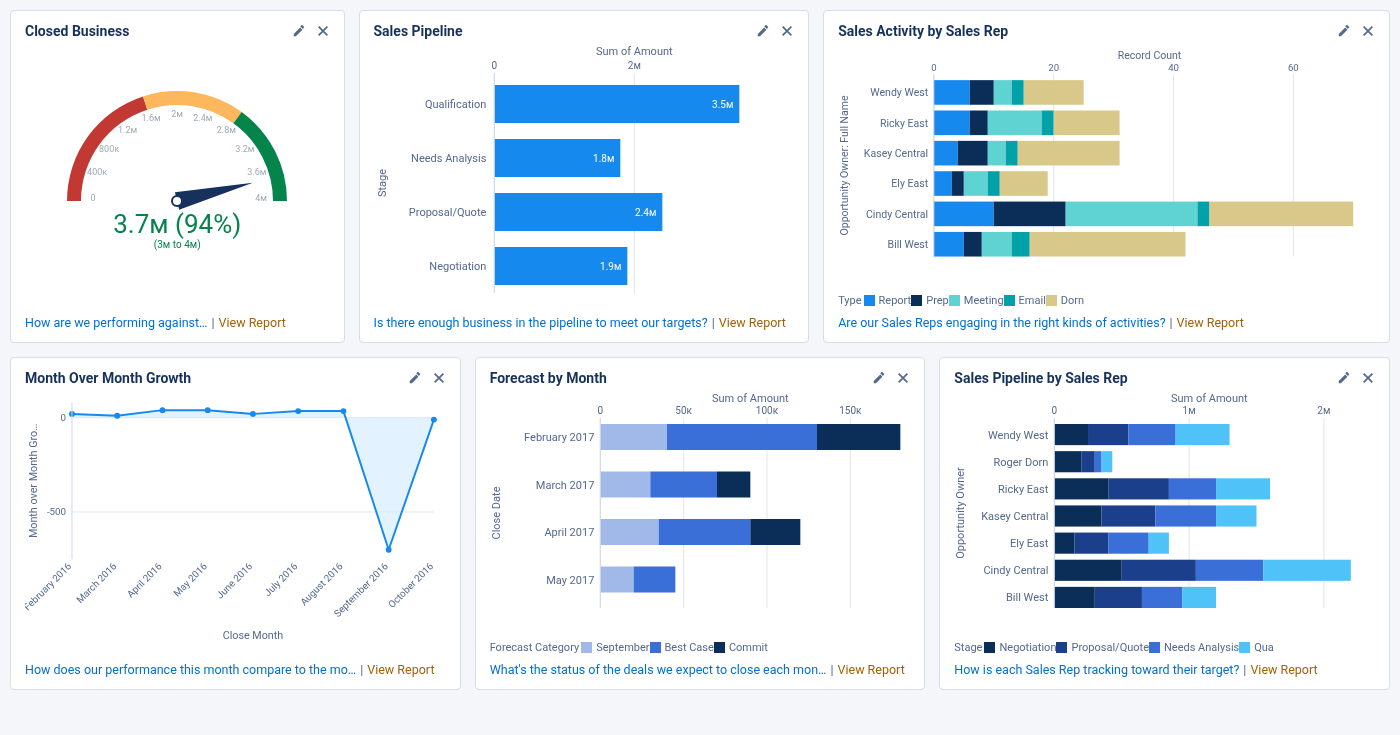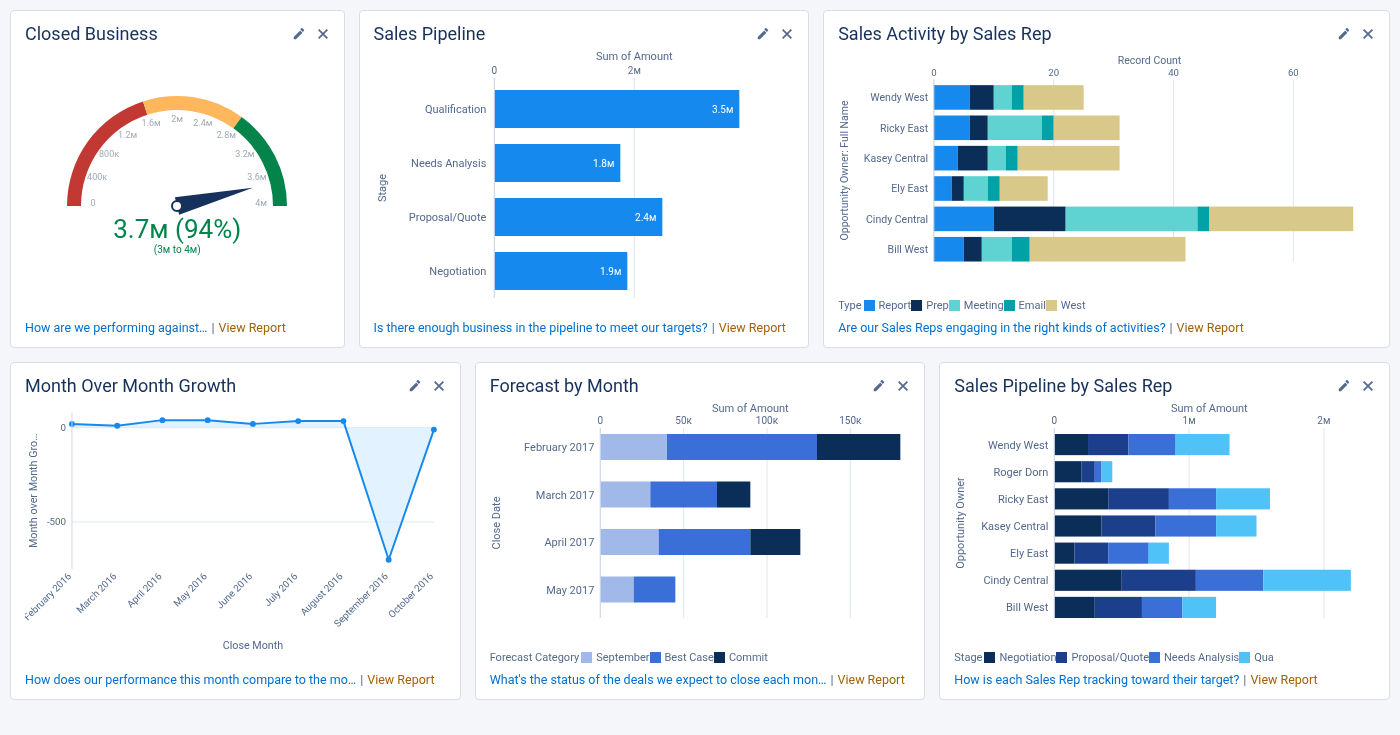--- a/index.html
+++ b/index.html
@@ -1,20 +1,20 @@
 <!DOCTYPE html>
 <html><head>
 <meta charset="utf-8">
 <style>
   *{box-sizing:border-box;margin:0;padding:0;font-family:-apple-system,BlinkMacSystemFont,"Segoe UI",Roboto,sans-serif}
   body{background:#f4f6f9;padding:10px;width:1400px}
   .grid{display:grid;grid-template-columns:repeat(12,1fr);gap:14px}
   .card{background:#fff;border:1px solid #d8dde6;border-radius:4px;padding:12px 14px;display:flex;flex-direction:column}
   .card-head{display:flex;align-items:center;justify-content:space-between;margin-bottom:4px}
-  .card-title{font-size:18px;font-weight:400;color:#16325c}
+  .card-title{font-size:14px;font-weight:700;color:#16325c}
   .card-icons{display:flex;gap:10px;align-items:center}
   .icn{width:14px;height:14px;cursor:pointer;color:#54698d}
   .body{flex:1;position:relative}
   .footer{display:flex;align-items:flex-start;gap:4px;font-size:12.5px;color:#0070d2;margin-top:8px;white-space:nowrap;overflow:hidden}
   .footer .q{color:#0070d2;text-overflow:ellipsis;overflow:hidden}
   .footer .sep{color:#54698d}
   .footer .vr{color:#a16207;cursor:pointer;flex-shrink:0}
   
   .gauge-wrap{display:flex;flex-direction:column;align-items:center;padding:8px 0 0}
   .gauge-val{color:#04844b;font-size:26px;text-align:right;margin-top:-12px}
@@ -203,21 +203,21 @@
         <span class="lg">
           <span class="sw" style="background: rgb(95, 210, 210);"></span>
           <span>Meeting</span>
         </span>
         <span class="lg">
           <span class="sw" style="background: rgb(0, 161, 167);"></span>
           <span>Email</span>
         </span>
         <span class="lg">
           <span class="sw" style="background: rgb(216, 200, 138);"></span>
-          <span>West</span>
+          <span>Dorn</span>
         </span>
       </div>
     <div class="footer">
       <span class="q">Are our Sales Reps engaging in the right kinds of activities?</span>
       <span class="sep">|</span>
       <span class="vr">View Report</span>
     </div>
   </div>
 
   <div class="card c4">

